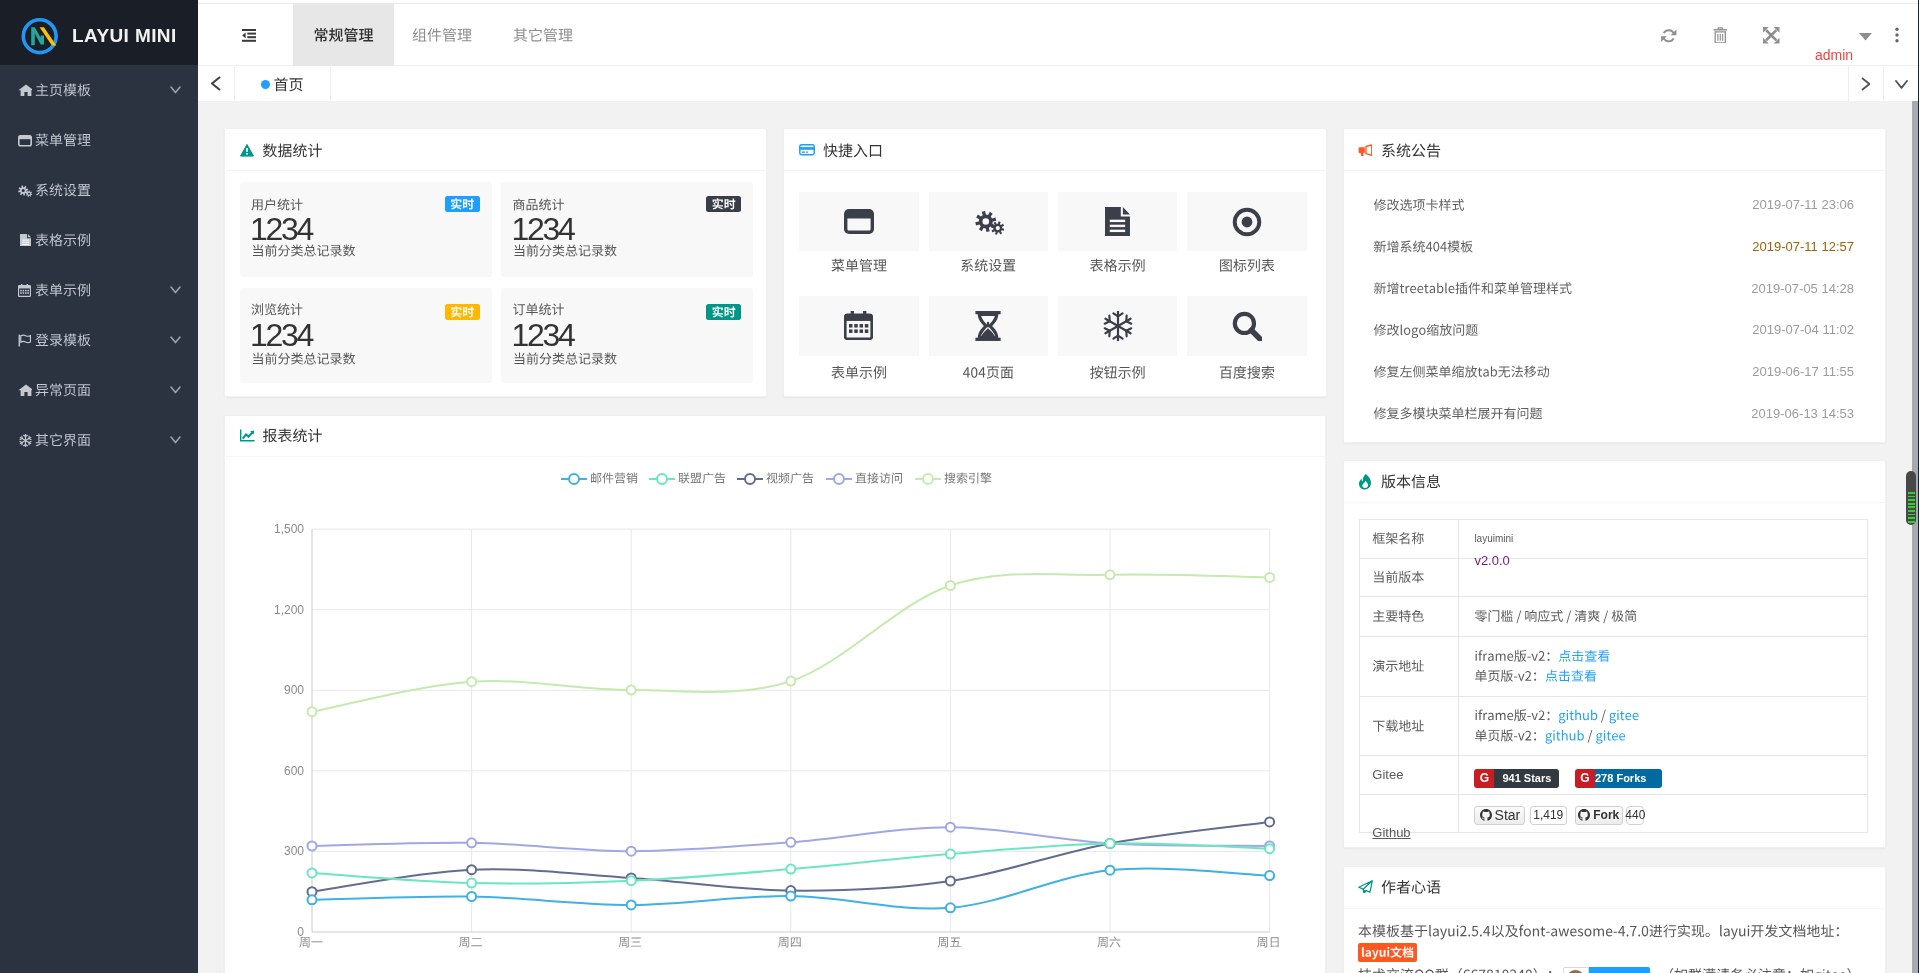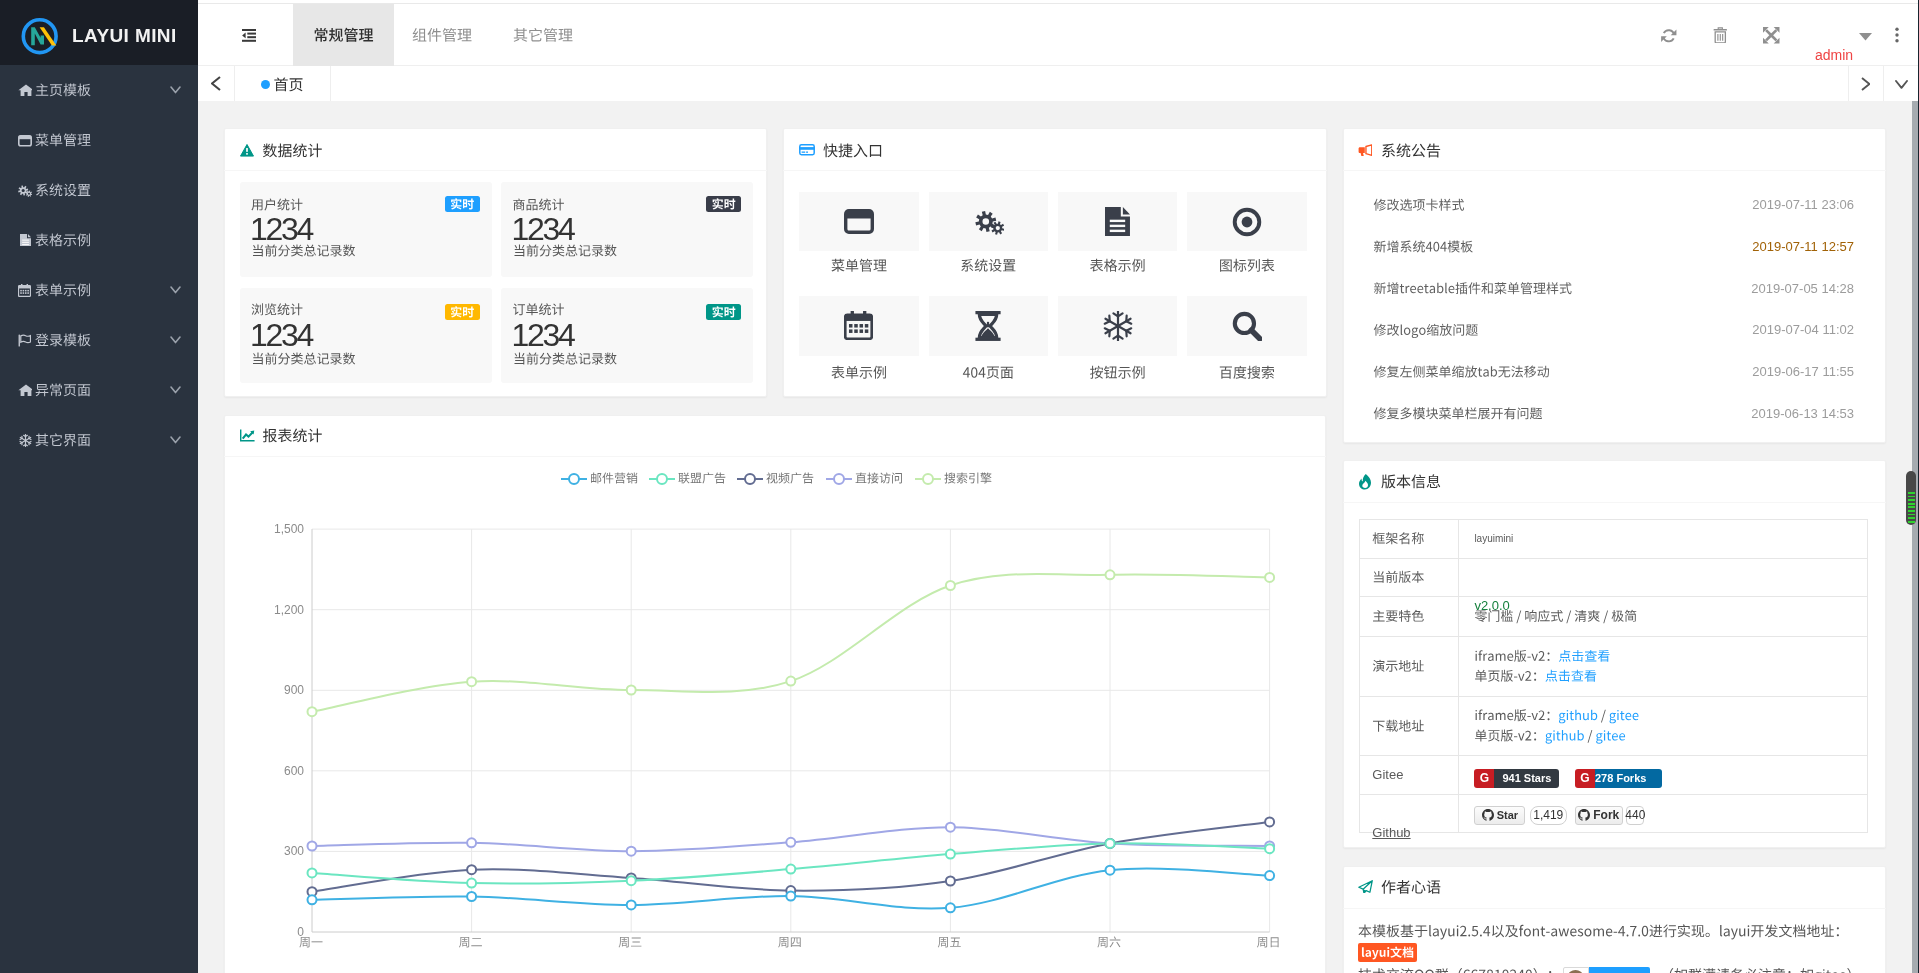--- a/index.html
+++ b/index.html
@@ -373,36 +373,36 @@
     <div style="position:absolute;left:1458.3px;top:518.8px;width:1px;height:314.5px;background:#e6e6e6"></div>
     <div style="position:absolute;left:1358.8px;top:557.5px;width:509.7px;height:1px;background:#e6e6e6"></div>
     <div style="position:absolute;left:1358.8px;top:596.2px;width:509.7px;height:1px;background:#e6e6e6"></div>
     <div style="position:absolute;left:1358.8px;top:635.5px;width:509.7px;height:1px;background:#e6e6e6"></div>
     <div style="position:absolute;left:1358.8px;top:696.2px;width:509.7px;height:1px;background:#e6e6e6"></div>
     <div style="position:absolute;left:1358.8px;top:755.4px;width:509.7px;height:1px;background:#e6e6e6"></div>
     <div style="position:absolute;left:1358.8px;top:794.1px;width:509.7px;height:1px;background:#e6e6e6"></div>
     <div style="position:absolute;top:765.3px;font-size:13px;line-height:19px;color:#5a5a5a;white-space:nowrap;left:1372.3px;">Gitee</div>
     <div style="position:absolute;top:823px;font-size:13px;line-height:19px;color:#5a5a5a;white-space:nowrap;left:1372.3px;text-decoration:underline;">Github</div>
     <div style="position:absolute;top:528.7px;font-size:10px;line-height:19px;color:#5a5a5a;white-space:nowrap;left:1474.4px;">layuimini</div>
-    <div style="position:absolute;top:596px;font-size:13px;line-height:19px;color:#15803d;white-space:nowrap;left:1474.4px;">v2.0.0</div>
+    <div style="position:absolute;top:551px;font-size:13px;line-height:19px;color:#701a75;white-space:nowrap;left:1474.4px;">v2.0.0</div>
     <div style="position:absolute;left:1474.4px;top:768.8px;height:19px;border-radius:3px;overflow:hidden;display:flex">
       <div style="width:20px;background:#c71d23;color:#fff;font-size:12px;font-weight:700;text-align:center;line-height:19px;font-family:'Liberation Sans',sans-serif">G</div>
       <div style="width:65px;background:#323941;color:#fff;font-size:11px;font-weight:700;text-align:center;line-height:19px">941 Stars</div>
     </div>
     <div style="position:absolute;left:1575px;top:768.8px;height:19px;border-radius:3px;overflow:hidden;display:flex">
       <div style="width:20px;background:#c71d23;color:#fff;font-size:12px;font-weight:700;text-align:center;line-height:19px;font-family:'Liberation Sans',sans-serif">G</div>
       <div style="width:66.5px;background:#0369a1;color:#fff;font-size:11px;font-weight:700;text-align:left;line-height:19px">278 Forks</div>
     </div>
     <div style="position:absolute;left:1474.4px;top:805.7px;width:51px;height:19px;box-sizing:border-box;border:1px solid #d0d0d0;border-radius:3px;background:linear-gradient(#fcfcfc,#ececec);display:flex;align-items:center;justify-content:center">
       <svg width="12" height="12" viewBox="0 0 16 16" style="margin-right:3px">
         <path fill="#333" d="M8 0C3.58 0 0 3.58 0 8c0 3.54 2.29 6.53 5.47 7.59.4.07.55-.17.55-.38 0-.19-.01-.82-.01-1.49-2.01.37-2.53-.49-2.69-.94-.09-.23-.48-.94-.82-1.13-.28-.15-.68-.52-.01-.53.63-.01 1.08.58 1.23.82.72 1.21 1.87.87 2.33.66.07-.52.28-.87.51-1.07-1.78-.2-3.64-.89-3.64-3.95 0-.87.31-1.59.82-2.15-.08-.2-.36-1.02.08-2.12 0 0 .67-.21 2.2.82.64-.18 1.32-.27 2-.27.68 0 1.36.09 2 .27 1.53-1.04 2.2-.82 2.2-.82.44 1.1.16 1.92.08 2.12.51.56.82 1.27.82 2.15 0 3.07-1.87 3.75-3.65 3.95.29.25.54.73.54 1.48 0 1.07-.01 1.93-.01 2.2 0 .21.15.46.55.38A8.013 8.013 0 0 0 16 8c0-4.42-3.58-8-8-8z"></path>
       </svg>
-      <span style="font-size:11px;color:#333;font-weight:700">Star</span>
+      <span style="font-size:14px;color:#333;font-weight:400">Star</span>
     </div>
-    <div style="position:absolute;left:1529.5px;top:805.7px;width:37.5px;height:19px;box-sizing:border-box;border:1px solid #d0d0d0;border-radius:8px;background:#fff;display:flex;align-items:center;justify-content:center;font-size:12px;color:#333">1,419</div>
+    <div style="position:absolute;left:1529.5px;top:805.7px;width:37.5px;height:19px;box-sizing:border-box;border:1px solid #d0d0d0;border-radius:3px;background:#fff;display:flex;align-items:center;justify-content:center;font-size:12px;color:#333">1,419</div>
     <div style="position:absolute;left:1575px;top:805.7px;width:47.5px;height:19px;box-sizing:border-box;border:1px solid #d0d0d0;border-radius:3px;background:linear-gradient(#fcfcfc,#ececec);display:flex;align-items:center;justify-content:center">
       <svg width="12" height="12" viewBox="0 0 16 16" style="margin-right:3px">
         <path fill="#333" d="M8 0C3.58 0 0 3.58 0 8c0 3.54 2.29 6.53 5.47 7.59.4.07.55-.17.55-.38 0-.19-.01-.82-.01-1.49-2.01.37-2.53-.49-2.69-.94-.09-.23-.48-.94-.82-1.13-.28-.15-.68-.52-.01-.53.63-.01 1.08.58 1.23.82.72 1.21 1.87.87 2.33.66.07-.52.28-.87.51-1.07-1.78-.2-3.64-.89-3.64-3.95 0-.87.31-1.59.82-2.15-.08-.2-.36-1.02.08-2.12 0 0 .67-.21 2.2.82.64-.18 1.32-.27 2-.27.68 0 1.36.09 2 .27 1.53-1.04 2.2-.82 2.2-.82.44 1.1.16 1.92.08 2.12.51.56.82 1.27.82 2.15 0 3.07-1.87 3.75-3.65 3.95.29.25.54.73.54 1.48 0 1.07-.01 1.93-.01 2.2 0 .21.15.46.55.38A8.013 8.013 0 0 0 16 8c0-4.42-3.58-8-8-8z"></path>
       </svg>
       <span style="font-size:12px;color:#333;font-weight:700">Fork</span>
     </div>
     <div style="position:absolute;left:1626.3px;top:805.7px;width:18px;height:19px;box-sizing:border-box;border:1px solid #d0d0d0;border-radius:4px;background:#fff;display:flex;align-items:center;justify-content:center;font-size:12px;color:#333">440</div>
     <div class="card" style="left:1343px;top:866px;width:543px;height:160px"></div>
     <div style="position:absolute;left:1343px;top:907.6px;width:543px;height:1px;background:#f6f6f6"></div>
     <svg style="position:absolute;left:1357.5px;top:879.5px" width="15" height="13.95" viewBox="0 0 15 13.95">

